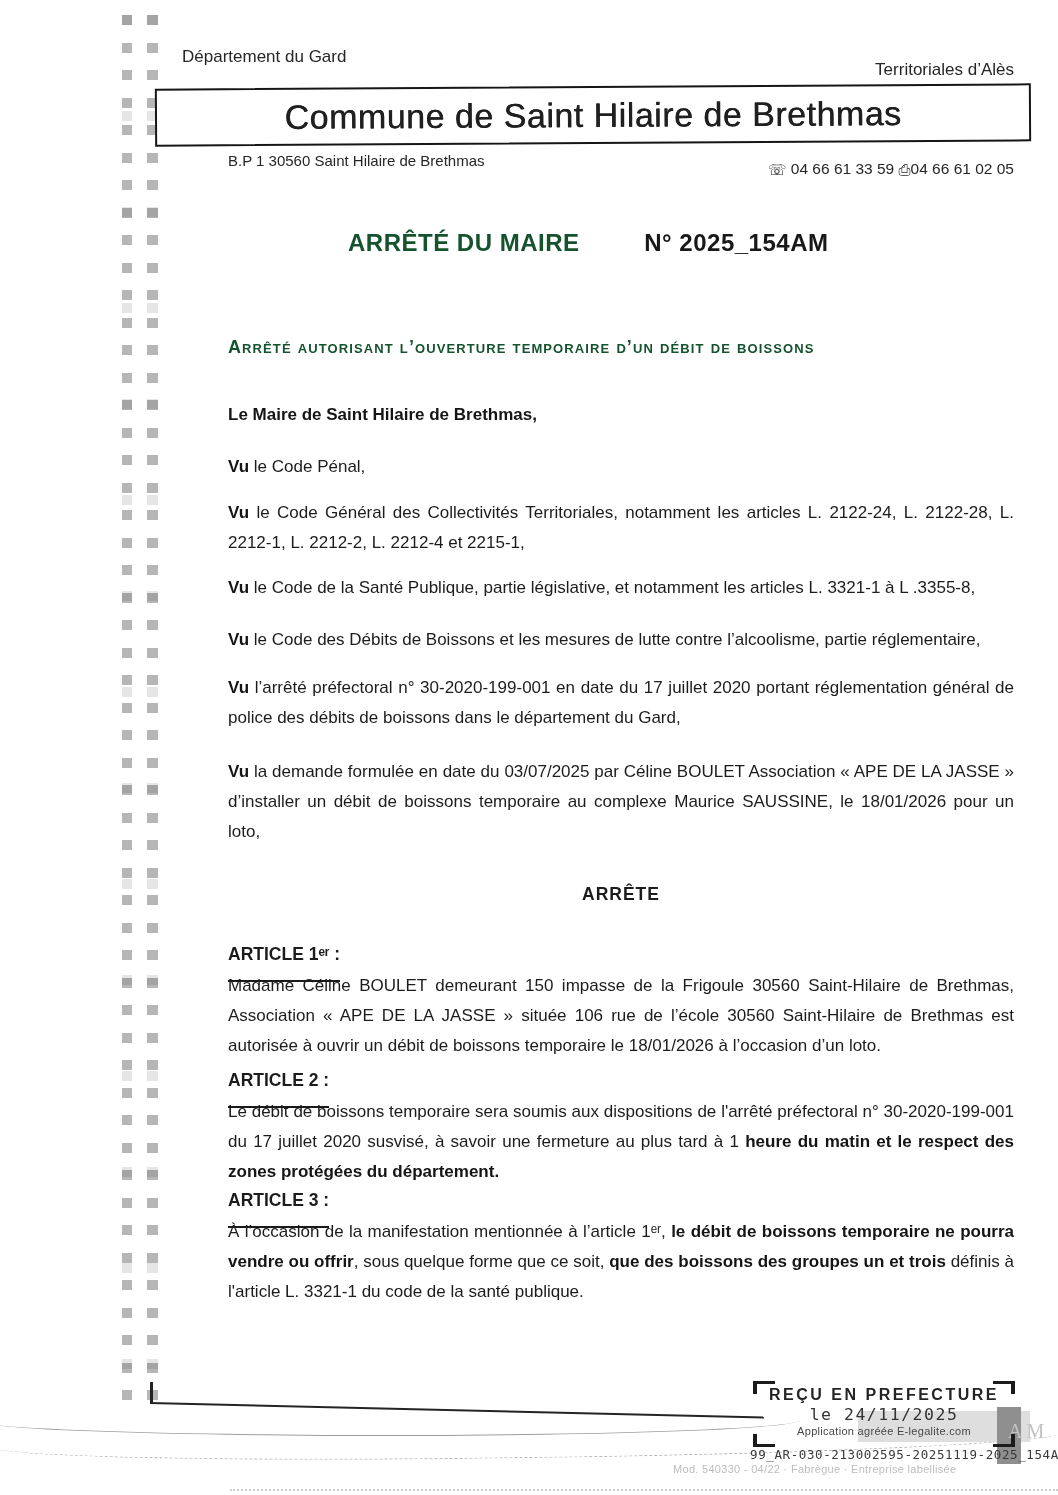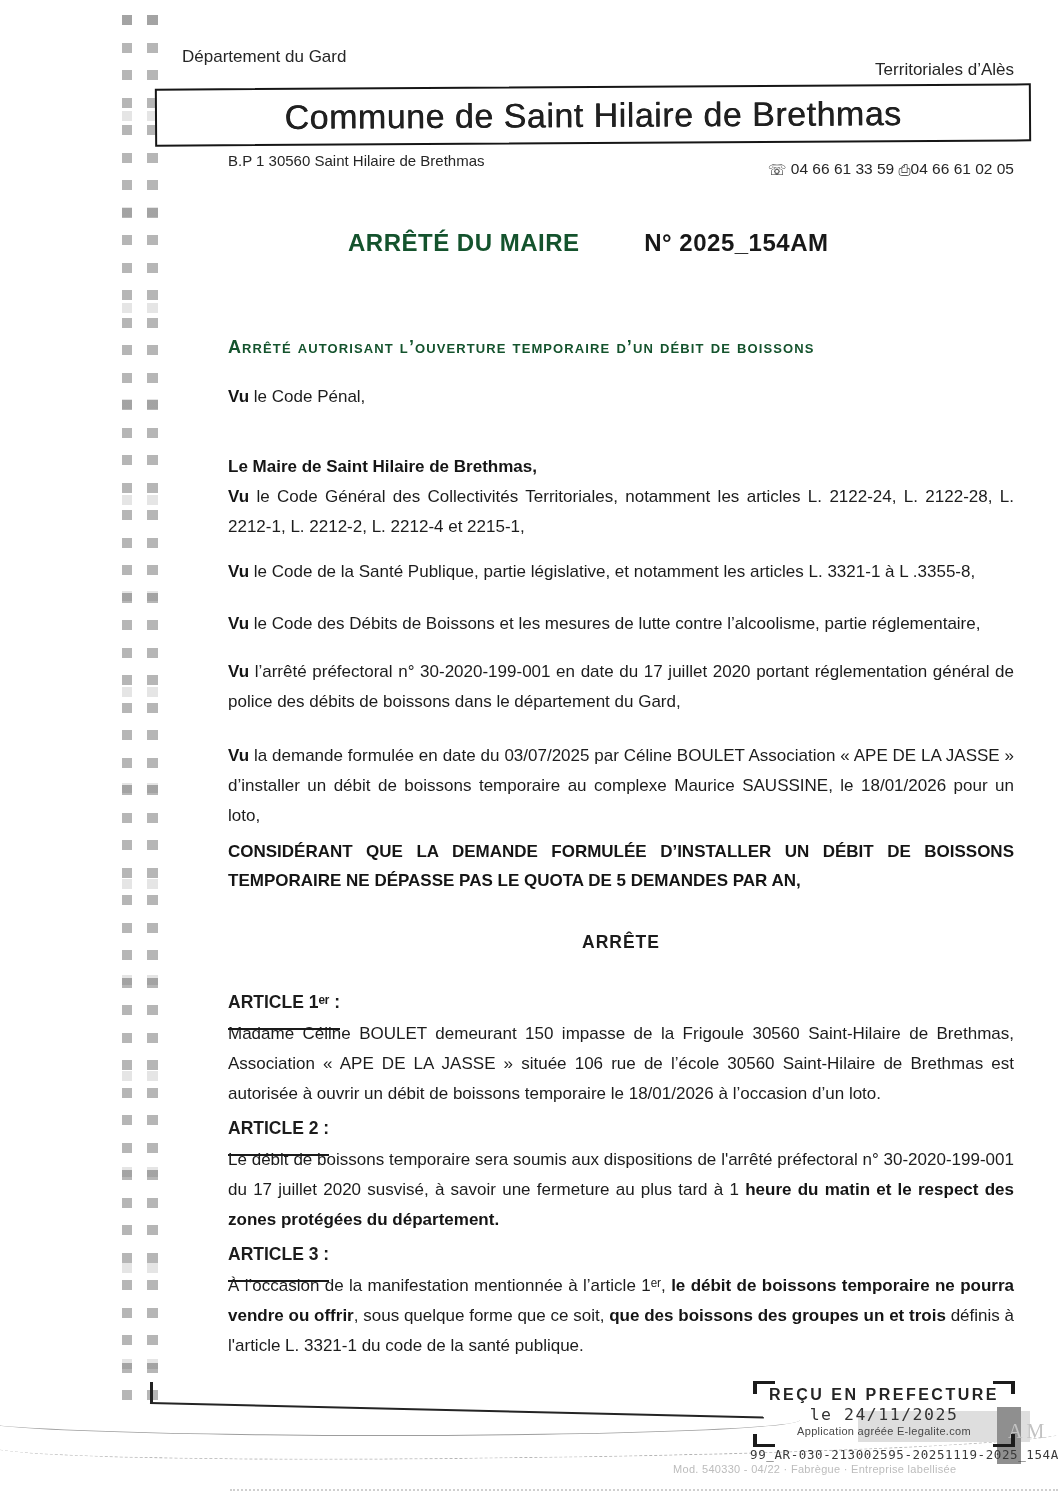--- a/index.html
+++ b/index.html
@@ -46,29 +46,29 @@
   .doc-title-row .n { font-weight:700; font-size:24px; letter-spacing:0.5px; color:#181818; margin-left:60px; }
 
   .subject {
     margin-top:76px; font-variant:small-caps; font-weight:700; font-size:18px;
     letter-spacing:1.1px; line-height:26px; color:#14532d;
   }
 
   .para { color:#1c1c1c; }
   .para b { font-weight:700; color:#151515; }
   .just { text-align:justify; }
-  .p1{margin-top:40px;} .p2{margin-top:22px;} .p3{}
+  .p1{margin-top:40px;} .p2{margin-top:22px;} .p3{margin-top:16px;}
   .p4{margin-top:15px;}  .p5{margin-top:22px;} .p6{margin-top:18px;}
   .p7{margin-top:24px;} .p8{margin-top:6px; line-height:29px;}
 
   .arrete { margin-top:32px; text-align:center; font-weight:700; letter-spacing:1px; font-size:17.5px; }
 
   .art-head { margin-top:6px; line-height:26px; }
   .art-head.first { margin-top:32px; }
-  .art-head.third { margin-top:6px; }
+  .art-head.third { margin-top:0; }
   .art-head span { font-weight:700; font-size:17.5px; border-bottom:2px solid #1a1a1a; padding-bottom:16px; }
   .art-body { margin-top:3px; text-align:justify; }
 
   
   .tick-v { position:absolute; left:150px; top:1382px; width:2.5px; height:22px; background:#222; }
   .line-black { position:absolute; left:150px; top:1402px; width:614px; border-top:2.5px solid #242424;
     transform:rotate(1.35deg); transform-origin:left top; }
   .curve-gray { position:absolute; left:-30px; top:1404px; width:830px; height:32px;
     border-bottom:1.4px solid #9d9d9d; border-radius:50%; }
   .curve-dashed { position:absolute; left:-10px; top:1418px; width:1080px; height:40px;
@@ -121,28 +121,27 @@
   </div>
 
   <div class="content">
     <div class="doc-title-row">
       <span class="t">ARRÊTÉ DU MAIRE</span>
       <span class="n">N° 2025_154AM</span>
     </div>
 
     <div class="subject">Arrêté autorisant l’ouverture temporaire d’un débit de boissons</div>
 
+    <div class="para p1"><b>Le Maire de Saint Hilaire de Brethmas,</b></div>
     <div class="para p2"><b>Vu</b><span> le Code Pénal,</span></div>
-    <div class="para p1"><b>Le Maire de Saint Hilaire de Brethmas,</b></div>
     <div class="para p3 just"><b>Vu</b><span> le Code Général des Collectivités Territoriales, notamment les articles L. 2122-24, L. 2122-28, L. 2212-1, L. 2212-2, L. 2212-4 et 2215-1,</span></div>
     <div class="para p4"><b>Vu</b><span> le Code de la Santé Publique, partie législative, et notamment les articles L. 3321-1 à L .3355-8,</span></div>
     <div class="para p5"><b>Vu</b><span> le Code des Débits de Boissons et les mesures de lutte contre l’alcoolisme, partie réglementaire,</span></div>
     <div class="para p6 just"><b>Vu</b><span> l’arrêté préfectoral n° 30-2020-199-001 en date du 17 juillet 2020 portant réglementation général de police des débits de boissons dans le département du Gard,</span></div>
     <div class="para p7 just"><b>Vu</b><span> la demande formulée en date du 03/07/2025 par Céline BOULET Association « APE DE LA JASSE » d’installer un débit de boissons temporaire au complexe Maurice SAUSSINE, le 18/01/2026 pour un loto,</span></div>
-    <div class="para p8 just"><b>CONSIDÉRANT QUE LA DEMANDE FORMULÉE D’INSTALLER UN DÉBIT DE BOISSONS TEMPORAIRE NE DÉPASSE PAS LE QUOTA DE 5 DEMANDES PAR AN,</b></div>
 
     <div class="arrete">ARRÊTE</div>
 
     <div class="art-head first">
       <span>ARTICLE 1ᵉʳ :</span>
     </div>
     <div class="para art-body"><span>Madame Céline BOULET demeurant 150 impasse de la Frigoule 30560 Saint-Hilaire de Brethmas, Association « APE DE LA JASSE » située 106 rue de l’école 30560 Saint-Hilaire de Brethmas est autorisée à ouvrir un débit de boissons temporaire le 18/01/2026 à l’occasion d’un loto.</span></div>
 
     <div class="art-head">
       <span>ARTICLE 2 :</span>

